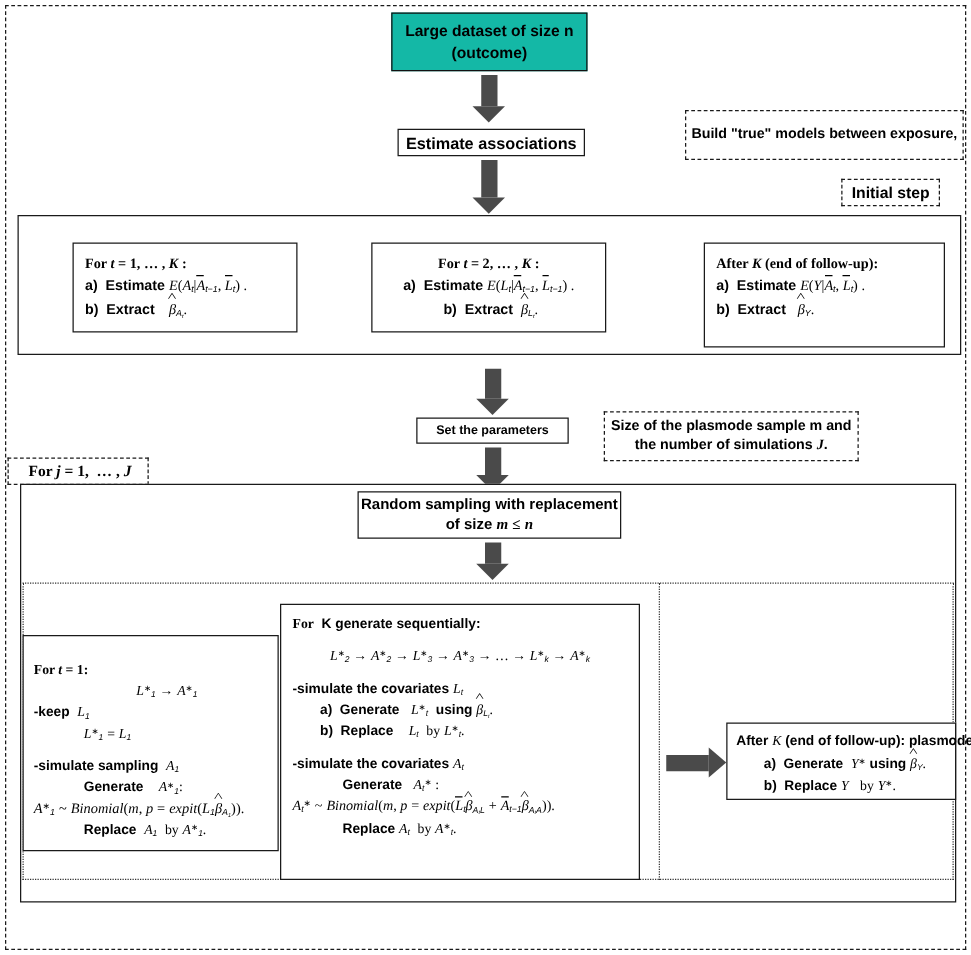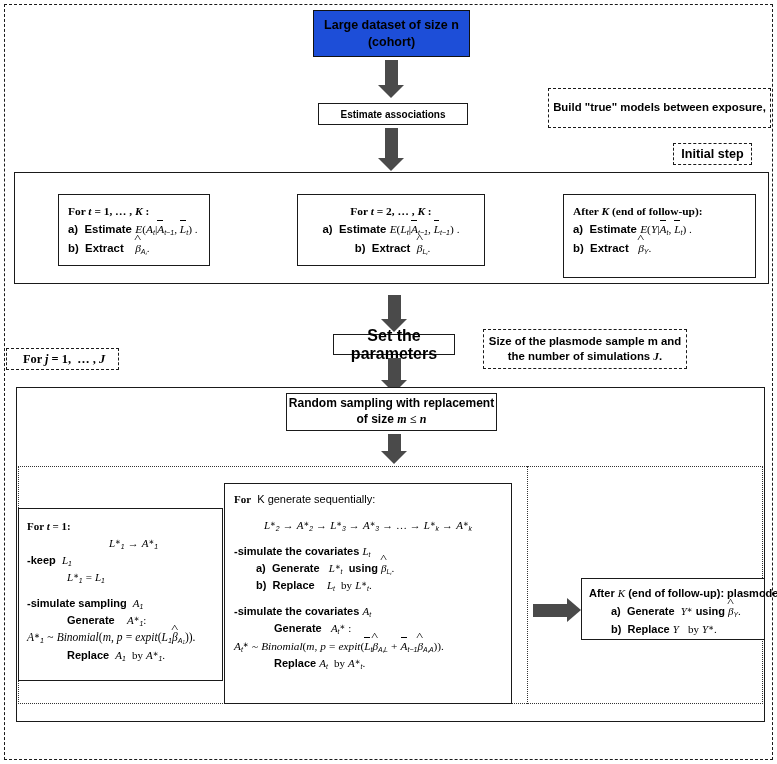--- a/index.html
+++ b/index.html
@@ -27,27 +27,27 @@
   sub{font-size:.62em;vertical-align:-0.28em;font-style:italic;}
   sup{font-size:.62em;vertical-align:0.42em;}
   .ovl{position:relative;display:inline-block;}
   .ovl::before{content:"";position:absolute;left:3%;right:10%;top:-0.06em;height:1.2px;background:#000;}
   .hat{position:relative;display:inline-block;}
   .hat::before{content:"\005E";position:absolute;left:50%;transform:translateX(-58%) scaleX(1.5);top:-0.78em;font-size:.85em;font-style:normal;}
 
   
   #grey-box{
     left:313px;top:10px;width:157px;height:47px;
-    background:#1d4ed8;border:1.6px solid #111;
+    background:#14b8a6;border:1.6px solid #111;
     flex-direction:column;font-size:12.5px;font-weight:bold;line-height:1.35;
   }
 
   
-  #estimate-assoc{left:318px;top:103px;width:150px;height:22px;font-size:10px;font-weight:bold;}
-  #set-params{left:333px;top:334px;width:122px;height:21px;font-size:16px;font-weight:bold;}
+  #estimate-assoc{left:318px;top:103px;width:150px;height:22px;font-size:13px;font-weight:bold;}
+  #set-params{left:333px;top:334px;width:122px;height:21px;font-size:10px;font-weight:bold;}
   #random-sampling{left:286px;top:393px;width:211px;height:38px;font-size:12px;font-weight:bold;flex-direction:column;line-height:1.3;align-items:center;}
 
   
   .arrow-down{position:absolute;width:26px;}
   .arrow-down .shaft{width:13px;background:#4a4a4a;margin:0 auto;}
   .arrow-down .head{
     width:0;height:0;margin:0 auto;
     border-left:13px solid transparent;border-right:13px solid transparent;
     border-top:13px solid #4a4a4a;
   }
@@ -62,58 +62,58 @@
   
   #build-true-models{
     left:548px;top:88px;width:223px;height:40px;font-size:11.4px;line-height:1.35;
     flex-direction:column;padding:2px 4px;font-weight:bold;
   }
   #initial-step-tag{left:673px;top:143px;width:79px;height:22px;font-size:12.6px;font-weight:bold;}
   #size-plasmode{
     left:483px;top:329px;width:204px;height:40px;font-size:11.4px;line-height:1.35;
     flex-direction:column;padding:2px 4px;font-weight:bold;text-align:center;
   }
-  #for-j-tag{left:6px;top:348px;width:113px;height:22px;font-size:12.4px;font-weight:bold;padding-left:3px;}
+  #for-j-tag{left:6px;top:366px;width:113px;height:22px;font-size:12.4px;font-weight:bold;padding-left:3px;}
 
   
   #initial-step-section{left:14px;top:172px;width:755px;height:112px;}
   #for-j-section{left:16px;top:387px;width:749px;height:335px;}
   #inner-dotted{left:18px;top:466px;width:745px;height:238px;}
   #inner-dotted-divider{left:527px;top:466px;width:0;height:238px;border-left:1.6px dotted #333;}
 
   
   .step-box{font-size:11.4px;line-height:1.62;padding:7px 9px 6px 9px;}
-  #step-box-1{left:58px;top:194px;width:152px;height:72px;}
+  #step-box-1{left:58px;top:194px;width:180px;height:72px;}
   #step-box-2{left:297px;top:194px;width:188px;height:72px;text-align:center;}
   #step-box-3{left:563px;top:194px;width:193px;height:84px;}
   .step-line{white-space:nowrap;}
   .lbl{display:inline-block;min-width:64px;font-weight:bold;}
   .lbl2{display:inline-block;min-width:62px;font-weight:bold;}
 
   
-  #box-t1{left:18px;top:508px;width:205px;height:173px;font-size:11px;line-height:1.5;padding:9px 8px;}
+  #box-t1{left:18px;top:508px;width:205px;height:173px;font-size:11px;line-height:1.5;padding:19px 8px;}
   #box-K{left:224px;top:483px;width:288px;height:221px;font-size:11px;line-height:1.5;padding:7px 9px;}
   #box-afterK{left:581px;top:578px;width:184px;height:62px;font-size:11px;line-height:1.62;padding:6px 7px;}
 
   .row{white-space:nowrap;}
   .ind1{padding-left:22px;}
   .ind2{padding-left:40px;}
   .gap{height:9px;}
   .ctr{text-align:center;}
 </style>
 </head>
 <body>
 
 <div id="root">
 
   <div class="abs dashed" style="left:4px;top:4px;width:769px;height:756px;"></div>
 
   <div class="abs center" id="grey-box">
     <span>Large dataset of size n</span>
-    <span>(cohort)</span>
+    <span>(outcome)</span>
   </div>
 
   <div class="arrow-down" style="left:378px;top:60px;">
     <div class="shaft" style="height:25px;"></div>
       <div class="head"></div>
   </div>
 
   <div class="abs solid center" id="estimate-assoc">
     <span>Estimate associations</span>
   </div>
@@ -238,21 +238,21 @@
     <div class="row" style="font-size:11.5px;">
       <span class="m">A</span><sup>∗</sup><sub>1</sub> <span class="mr">~</span> <span class="m">Binomial</span><span class="mr">(</span><span class="m">m</span><span class="mr">,&nbsp;</span><span class="m">p</span> <span class="mr">=</span> <span class="m">expit</span><span class="mr">(</span><span class="m">L</span><sub>1</sub><span class="hat m">β</span><sub>A<sub>1</sub></sub><span class="mr">)).</span>
     </div>
     <div class="row ind2">
       <span class="bold">Replace</span>&nbsp;&nbsp;<span class="m">A</span><sub>1</sub>&nbsp; <span class="mr">by</span> <span class="m">A</span><sup>∗</sup><sub>1</sub><span class="mr">.</span>
     </div>
   </div>
 
   <div class="abs solid" id="box-K">
     <div class="row">
-      <span class="bold mr" style="font-style:normal;">For</span>&nbsp; <span style="font-weight:normal;margin-top:16px;">K generate sequentially:</span>
+      <span class="bold mr" style="font-style:normal;">For</span>&nbsp; <span style="font-weight:bold;margin-top:16px;">K generate sequentially:</span>
     </div>
     <div class="gap"></div>
     <div class="row ctr">
       <span class="m">L</span><sup>∗</sup><sub>2</sub> <span class="mr">→</span> <span class="m">A</span><sup>∗</sup><sub>2</sub> <span class="mr">→</span> <span class="m">L</span><sup>∗</sup><sub>3</sub> <span class="mr">→</span> <span class="m">A</span><sup>∗</sup><sub>3</sub> <span class="mr">→ … →</span> <span class="m">L</span><sup>∗</sup><sub>k</sub> <span class="mr">→</span> <span class="m">A</span><sup>∗</sup><sub>k</sub>
     </div>
     <div class="gap"></div>
     <div class="row">
       <span class="bold">-simulate  the covariates</span> <span class="m">L</span><sub>t</sub>
     </div>
     <div class="row ind1">

